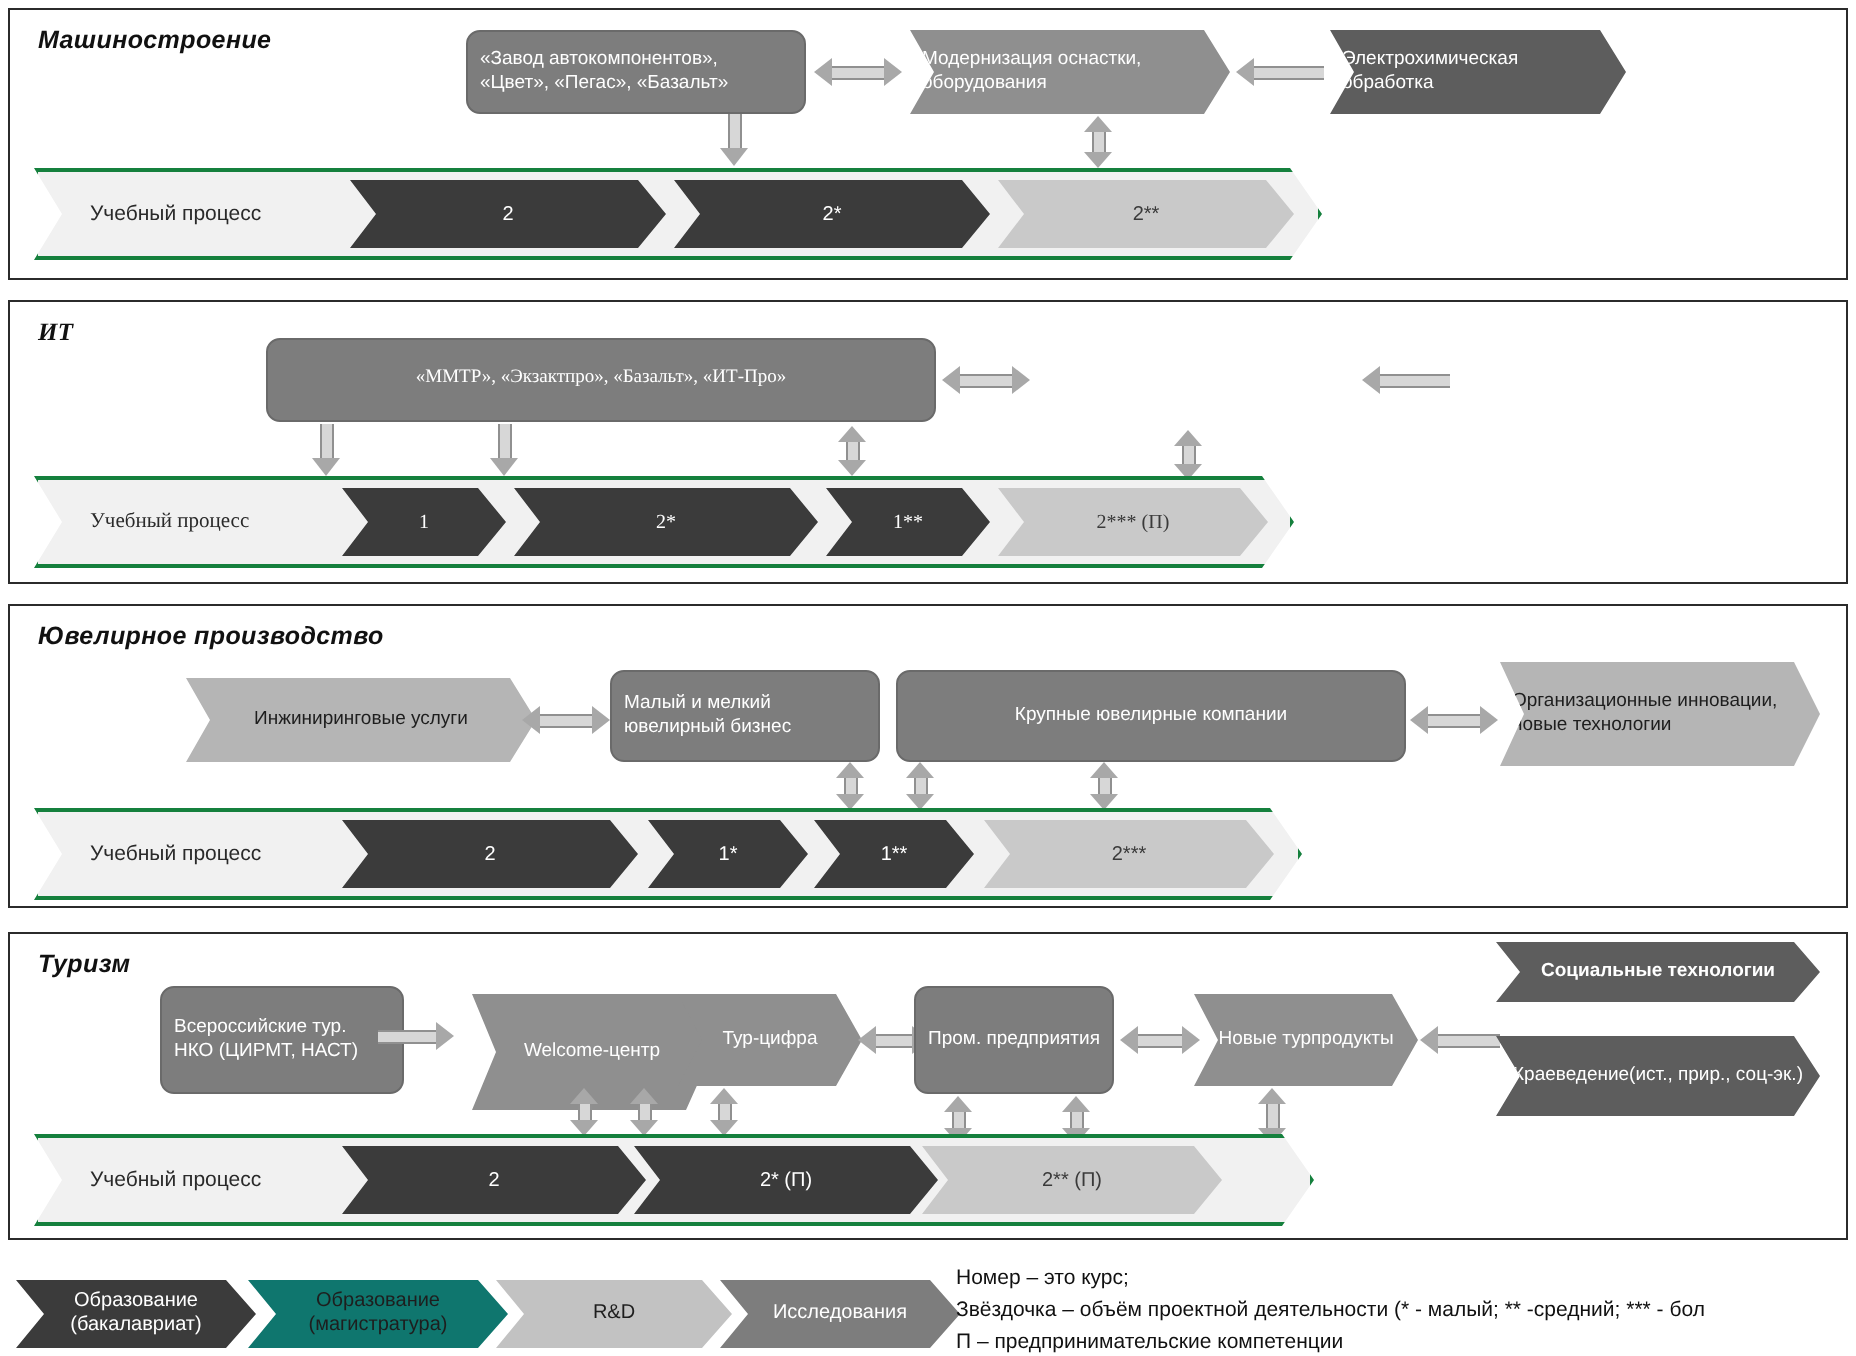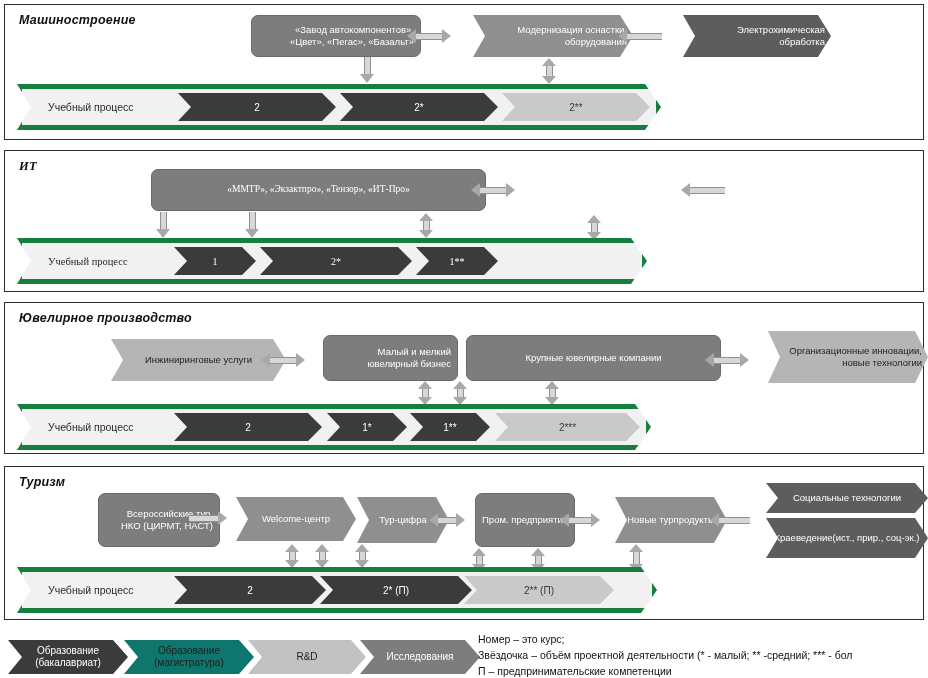--- a/index.html
+++ b/index.html
@@ -33,21 +33,21 @@
     font-size: 12.5px;
     color: #111111;
     letter-spacing: 0.2px;
     white-space: nowrap;
   }
 
   
   .procbar {
     position: absolute;
     background: #f1f1f1;
-    border: 5px solid #15803d;
+    border: 2px solid #15803d;
     clip-path: polygon(0 0, calc(100% - 16px) 0, 100% 50%, calc(100% - 16px) 100%, 0 100%, 14px 50%);
   }
   .procbar-label {
     position: absolute;
     left: 26px;
     top: 50%;
     transform: translateY(-50%);
     font-size: 10.5px;
     color: #2a2a2a;
     white-space: nowrap;
@@ -66,26 +66,25 @@
   }
   .seg.dark  { background: #3b3b3b; color: #ffffff; }
   .seg.light { background: #c9c9c9; color: #3a3a3a; }
 
   
   .blk {
     position: absolute;
     display: flex;
     align-items: center;
     justify-content: center;
-    text-align: right;
+    text-align: left;
     font-size: 9.5px;
     line-height: 1.25;
     padding: 2px 6px;
     color: #ffffff;
-    margin-left: 18px;
   }
   .blk.rounded {
     border-radius: 7px;
     background: #7d7d7d;
     border: 1px solid #6a6a6a;
   }
   .blk.chev-dark {
     background: #5d5d5d;
     border: none;
     color: #ffffff;
@@ -232,21 +231,21 @@
       <span class="procbar-label">Учебный процесс</span>
       <div class="seg dark" style="left:156px; width:158px;">2</div>
       <div class="seg dark" style="left:318px; width:158px;">2*</div>
       <div class="seg light" style="left:480px; width:148px;">2**</div>
     </div>
   </div>
 
   <div class="panel" style="top:150px; height:142px;font-family:Liberation Serif, serif;">
     <div class="panel-title">ИТ</div>
 
-    <div class="blk rounded" style="left:128px; top:18px; width:335px; height:42px;">«ММТР», «Экзактпро», «Тензор», «ИТ-Про»</div>
+    <div class="blk rounded" style="left:128px; top:18px; width:335px; height:42px;">«ММТР», «Экзактпро», «Базальт», «ИТ-Про»</div>
 
     <div class="arr arr-h2" style="left:466px; top:29px; width:44px; height:20px;">
       <span class="bar"></span>
         <span class="hl"></span>
         <span class="hr"></span>
     </div>
 
 
     <div class="arr arr-hl" style="left:676px; top:29px; width:44px; height:20px;">
       <span class="bar"></span>
@@ -271,20 +270,21 @@
       <span class="bar"></span>
         <span class="hu"></span>
         <span class="hd"></span>
     </div>
 
     <div class="procbar" style="left:12px; top:87px; width:630px; height:46px;">
       <span class="procbar-label">Учебный процесс</span>
       <div class="seg dark" style="left:152px; width:82px;">1</div>
       <div class="seg dark" style="left:238px; width:152px;">2*</div>
       <div class="seg dark" style="left:394px; width:82px;">1**</div>
+      <div class="seg light" style="left:480px; width:135px;">2*** (П)</div>
     </div>
   </div>
 
   <div class="panel" style="top:302px; height:152px;">
     <div class="panel-title">Ювелирное производство</div>
 
     <div class="blk chev-lite" style="left:88px; top:36px; width:175px; height:42px;">Инжиниринговые услуги</div>
 
     <div class="arr arr-h2" style="left:256px; top:47px; width:44px; height:20px;">
       <span class="bar"></span>
@@ -332,21 +332,21 @@
   <div class="panel" style="top:466px; height:154px;">
     <div class="panel-title">Туризм</div>
 
     <div class="blk rounded" style="left:75px; top:26px; width:122px; height:54px;">Всероссийские тур. НКО (ЦИРМТ, НАСТ)</div>
 
     <div class="arr arr-hr" style="left:184px; top:41px; width:38px; height:20px;">
       <span class="bar"></span>
         <span class="hr"></span>
     </div>
 
-    <div class="blk chev-grey" style="left:213px; top:30px; width:120px; height:44px;">Welcome-центр</div>
+    <div class="blk chev-grey" style="left:231px; top:30px; width:120px; height:58px;">Welcome-центр</div>
 
     <div class="blk chev-grey" style="left:334px; top:30px; width:92px; height:46px;">Тур-цифра</div>
 
     <div class="arr arr-h2" style="left:424px; top:43px; width:36px; height:20px;">
       <span class="bar"></span>
         <span class="hl"></span>
         <span class="hr"></span>
     </div>
 
     <div class="blk rounded" style="left:452px; top:26px; width:100px; height:54px;">Пром. предприятия</div>
@@ -357,21 +357,21 @@
         <span class="hr"></span>
     </div>
 
     <div class="blk chev-grey" style="left:592px; top:30px; width:112px; height:46px;">Новые турпродукты</div>
 
     <div class="arr arr-hl" style="left:705px; top:43px; width:40px; height:20px;">
       <span class="bar"></span>
         <span class="hl"></span>
     </div>
 
-    <div class="blk chev-dark" style="left:743px; top:16px; width:162px; height:30px;">Социальные технологии</div>
+    <div class="blk chev-dark" style="left:743px; top:4px; width:162px; height:30px;font-weight:bold;">Социальные технологии</div>
 
     <div class="blk chev-dark" style="left:743px; top:51px; width:162px; height:40px;">Краеведение(ист., прир., соц-эк.)</div>
 
     <div class="arr arr-v2" style="left:278px; top:77px; width:18px; height:24px;">
       <span class="bar"></span>
         <span class="hu"></span>
         <span class="hd"></span>
     </div>
     <div class="arr arr-v2" style="left:308px; top:77px; width:18px; height:24px;">
       <span class="bar"></span>

